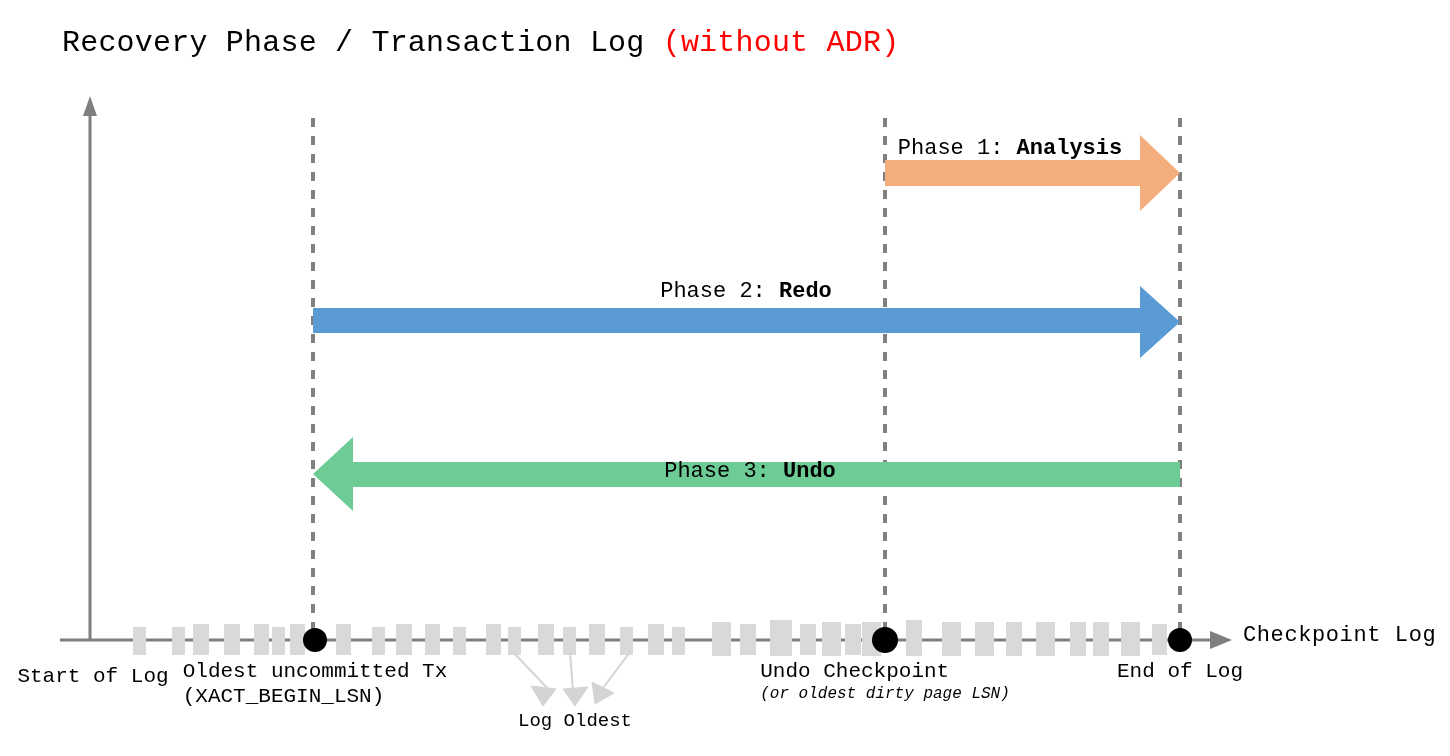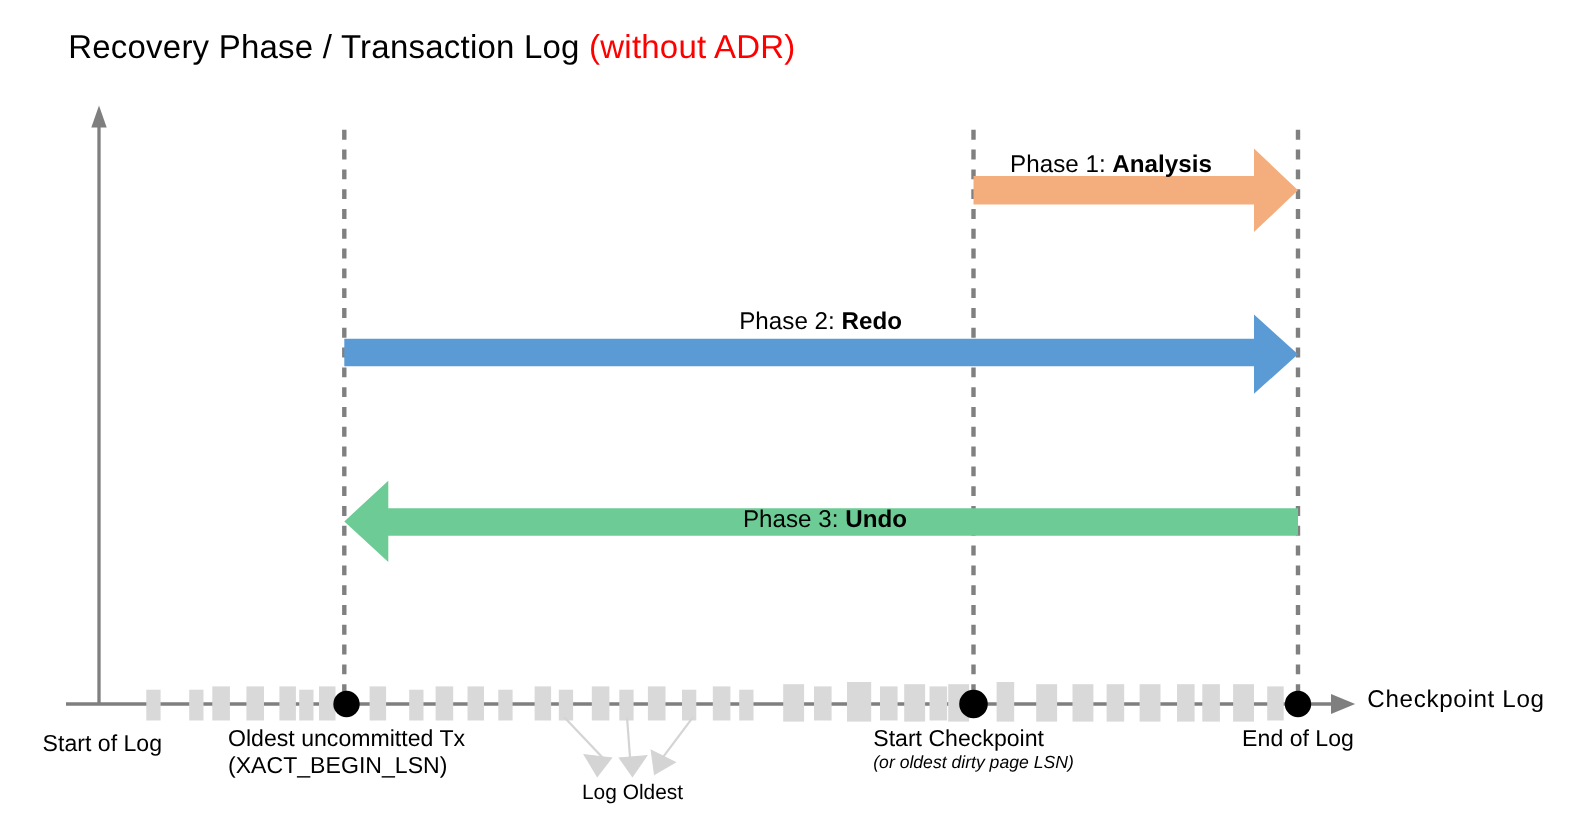--- a/index.html
+++ b/index.html
@@ -12,20 +12,21 @@
     height: 756px;
     font-family: "Liberation Sans", sans-serif;
     color: #000000;
     overflow: hidden;
     position: relative;
   }
   #stage {
     position: relative;
     width: 1450px;
     height: 582px;
+    font-family: Liberation Mono, monospace;
   }
   #diagram-svg {
     position: absolute;
     left: 0;
     top: 0;
     width: 1450px;
     height: 756px;
   }
   .txt {
     position: absolute;
@@ -183,21 +184,21 @@
   <div class="txt phase-label" id="phase-1-label"><span>Phase 1: </span><span class="b">Analysis</span></div>
 
   <div class="txt phase-label" id="phase-2-label"><span>Phase 2: </span><span class="b">Redo</span></div>
 
   <div class="txt phase-label" id="phase-3-label"><span>Phase 3: </span><span class="b">Undo</span></div>
 
   <div class="txt axis-label" id="label-start-of-log"><span>Start of Log</span></div>
 
   <div class="txt axis-label" id="label-oldest-tx"><span>Oldest uncommitted Tx</span><br><span>(XACT_BEGIN_LSN)</span></div>
 
-  <div class="txt axis-label" id="label-last-ckpt"><span>Start Checkpoint</span><span class="sub-italic">(or oldest dirty page LSN)</span></div>
+  <div class="txt axis-label" id="label-last-ckpt"><span>Undo Checkpoint</span><span class="sub-italic">(or oldest dirty page LSN)</span></div>
 
   <div class="txt axis-label" id="label-end-of-log"><span>End of Log</span></div>
 
   <div class="txt" id="label-transaction-log">Checkpoint Log</div>
 
   <div class="txt" id="label-log-records">Log Oldest</div>
 
 </div>
 
 </body></html>

